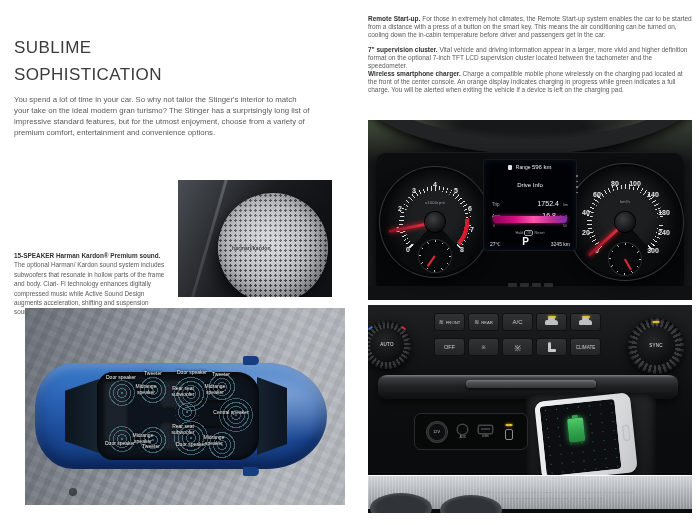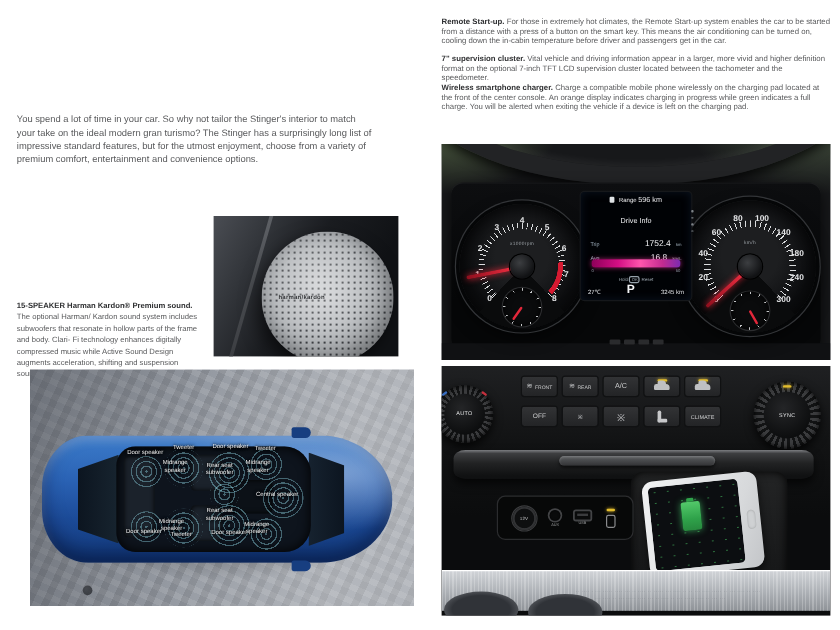--- a/index.html
+++ b/index.html
@@ -188,20 +188,22 @@
     box-shadow:inset 0 1px 0 #fff; }
   .cup { position:absolute; width:62px; height:30px; border-radius:50%; background:radial-gradient(ellipse, #303338 55%, #4a4d52 70%, #6b6e73 100%); }
   .fineprint { position:absolute; font-size:3.5px; letter-spacing:.5px; color:#5d6064; line-height:4.5px; white-space:nowrap; }
 </style>
 </head>
 <body>
 
 <div id="page">
 
   <div id="title">
+    <div>SUBLIME</div>
+    <div>SOPHISTICATION</div>
   </div>
   <p id="intro">You spend a lot of time in your car. So why not tailor the Stinger's interior to match your take on the ideal modern gran turismo? The Stinger has a surprisingly long list of impressive standard features, but for the utmost enjoyment, choose from a variety of premium comfort, entertainment and convenience options.</p>
 
   <div id="speaker-caption">
     <b>15-SPEAKER Harman Kardon® Premium sound.</b>
     <span>The optional Harman/ Kardon sound system includes subwoofers that resonate in hollow parts of the frame and body. Clari- Fi technology enhances digitally compressed music while Active Sound Design augments acceleration, shifting and suspension sounds for an enhanced driving experience.</span>
   </div>
 
   <div id="speaker-photo">
     <div class="panel-edge"></div>

